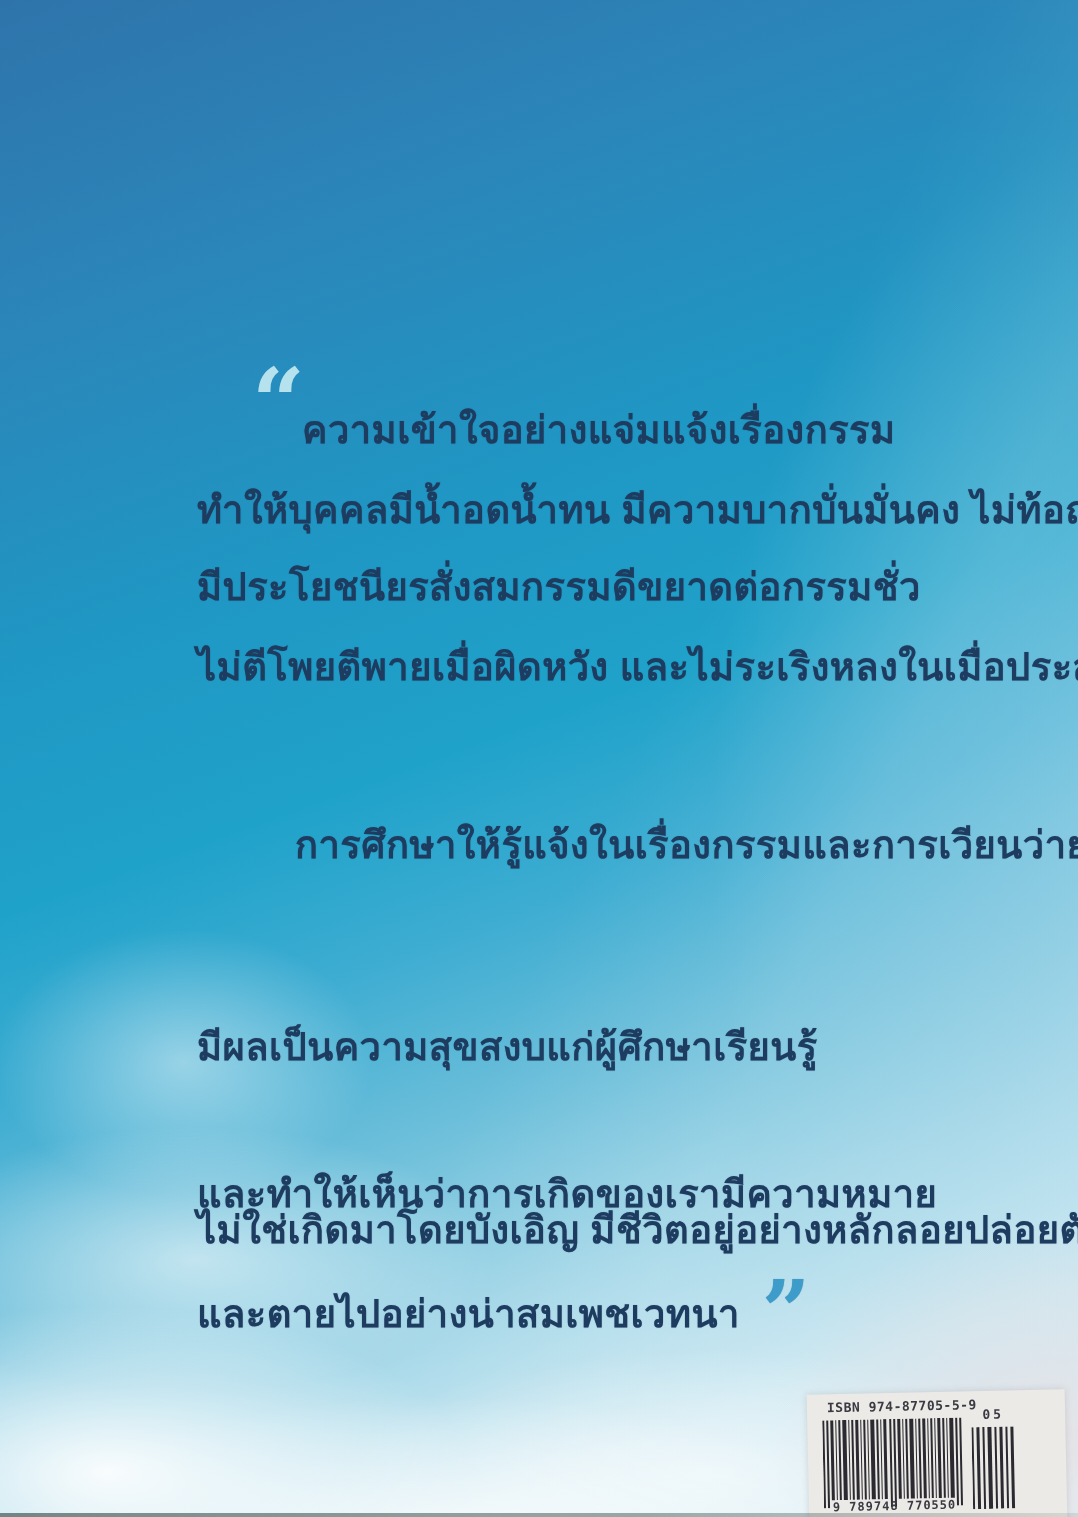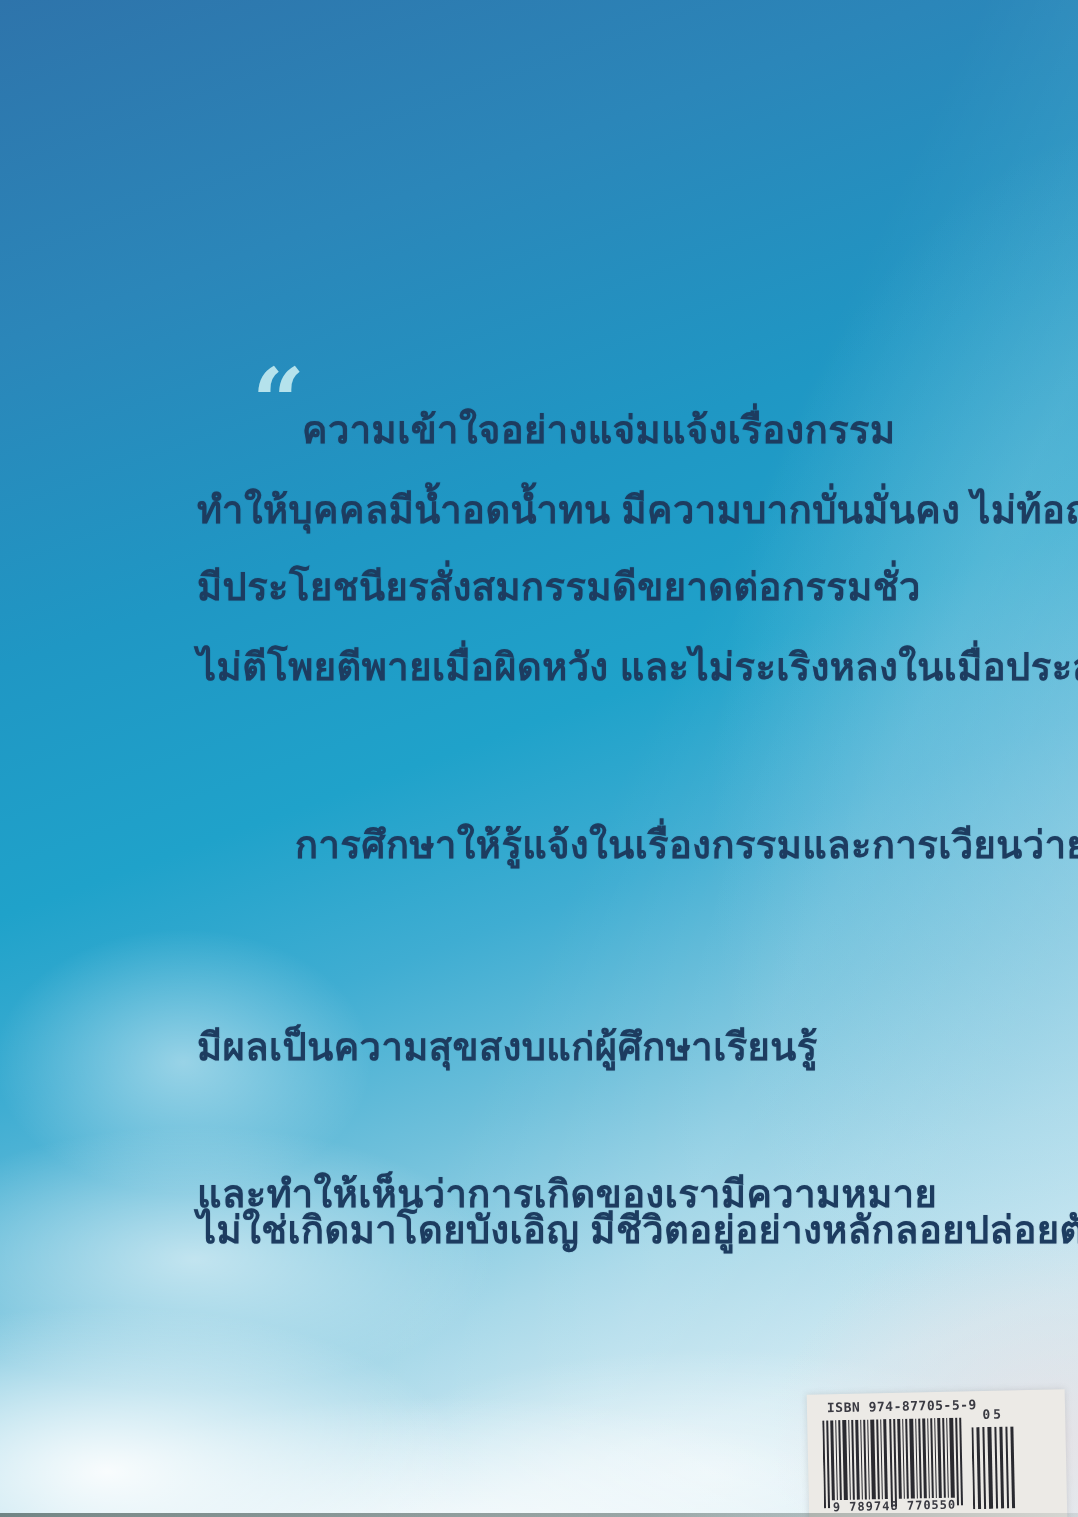--- a/index.html
+++ b/index.html
@@ -100,20 +100,23 @@
   <span class="open-quote">“</span>
 
   <div class="qline l0">ความเข้าใจอย่างแจ่มแจ้งเรื่องกรรม</div>
   <div class="qline l1">ทำให้บุคคลมีน้ำอดน้ำทน มีความบากบั่นมั่นคง ไม่ท้อถอย</div>
   <div class="qline l2">มีประโยชนียรสั่งสมกรรมดีขยาดต่อกรรมชั่ว</div>
   <div class="qline l3">ไม่ตีโพยตีพายเมื่อผิดหวัง และไม่ระเริงหลงในเมื่อประสบผลดี</div>
   <div class="qline l5">การศึกษาให้รู้แจ้งในเรื่องกรรมและการเวียนว่ายตายเกิด</div>
   <div class="qline l7">มีผลเป็นความสุขสงบแก่ผู้ศึกษาเรียนรู้</div>
   <div class="qline l9">และทำให้เห็นว่าการเกิดของเรามีความหมาย</div>
   <div class="qline l10">ไม่ใช่เกิดมาโดยบังเอิญ มีชีวิตอยู่อย่างหลักลอยปล่อยตัว</div>
+  <div class="qline l11">
+    <span>และตายไปอย่างน่าสมเพชเวทนา</span><span class="close-quote">”</span>
+  </div>
 
   <div id="barcode-label">
     <div id="isbn-text">ISBN 974-87705-5-9</div>
 
     <svg id="main-bars" width="140" height="88" viewBox="0 0 140 88">
       <rect class="bar" x="0" y="0" width="2" height="88"></rect>
       <rect class="bar" x="4" y="0" width="2" height="88"></rect>
       <rect class="bar" x="8" y="0" width="3" height="80"></rect>
       <rect class="bar" x="13" y="0" width="1" height="80"></rect>
       <rect class="bar" x="16" y="0" width="2" height="80"></rect>

